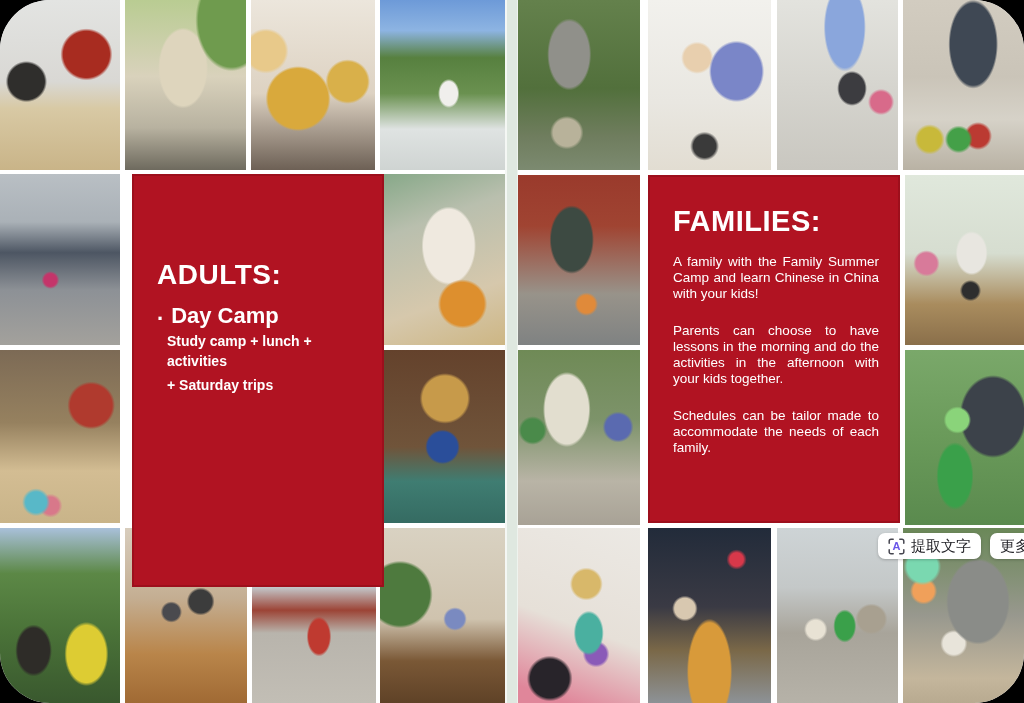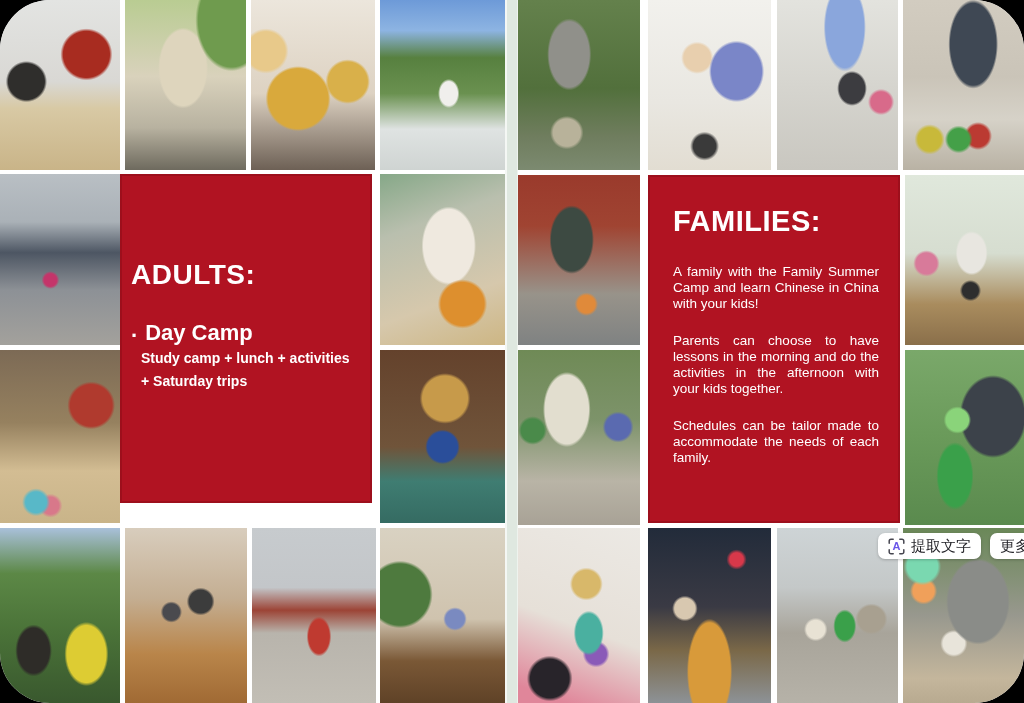--- a/index.html
+++ b/index.html
@@ -124,34 +124,34 @@
   .ph-elephant   { left:903px; top:528px; width:121px; height:175px;
     background: radial-gradient(circle at 16% 22%, #7ad8b0 0 9%, rgba(0,0,0,0) 11%),
                 radial-gradient(circle at 17% 36%, #f0a05a 0 7%, rgba(0,0,0,0) 9%),
                 radial-gradient(ellipse at 62% 42%, #8a8c88 0 28%, rgba(0,0,0,0) 30%),
                 radial-gradient(circle at 42% 66%, #e8e4da 0 8%, rgba(0,0,0,0) 10%),
                 linear-gradient(180deg,#6a8858 0%,#98988e 50%,#c4b69c 86%,#b8aa90 100%); }
 
   
   .red-block { position:absolute; color:#ffffff;
                box-shadow: inset 0 0 0 2px rgba(120,8,18,.35); }
-  .adults-block   { left:120px; top:174px; width:252px; height:329px; padding:87px 20px 0 11px; }
+  .adults-block   { left:132px; top:174px; width:252px; height:413px; padding:87px 20px 0 25px; }
   .families-block { left:648px; top:175px; width:252px; height:348px; padding:32px 21px 0 25px; }
 
   .adults-heading { font-size:28px; font-weight:bold; letter-spacing:.5px; line-height:1; }
   .camp-item { margin-top:28px; }
-  .camp-item.second { margin-top:32px; }
+  .camp-item.second { margin-top:15px; }
   .camp-title { font-size:22px; font-weight:bold; line-height:1.1; }
   .camp-bullet { display:inline-block; transform:translateY(-3px); margin-right:8px; }
   .camp-detail { font-size:14px; font-weight:bold; line-height:1.45; margin:3px 0 0 10px; }
 
   .families-heading { font-size:29px; font-weight:bold; letter-spacing:.5px; line-height:1; }
   .families-para { width:206px; margin-top:21px; font-size:13.5px; line-height:16px;
                    text-align:justify; }
-  .families-para.first { margin-top:28px; }
+  .families-para.first { margin-top:18px; }
 
   
   .ocr-toolbar { position:absolute; left:878px; top:533px; display:flex; gap:9px; }
   .pill { display:flex; align-items:center; gap:6px; height:26px; border:none;
           background:#ffffff; border-radius:7px; padding:0 10px; cursor:pointer;
           font-family:"Liberation Sans", sans-serif; font-size:15px; color:#26262b;
           box-shadow:0 1px 3px rgba(0,0,0,.22); white-space:nowrap; }
   .pill .label { line-height:26px; }
   .scan-icon { display:inline-flex; width:17px; height:17px; }
 </style>

